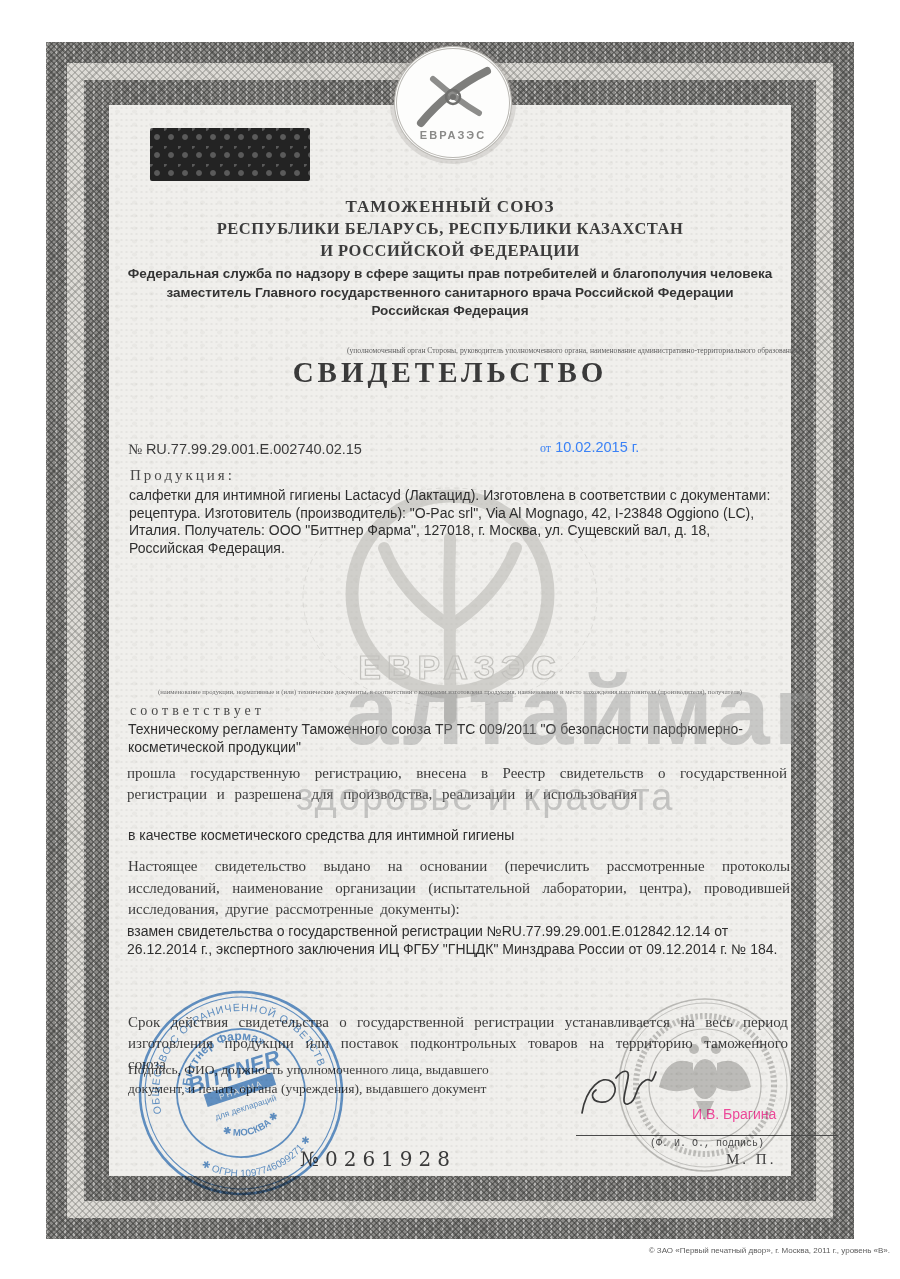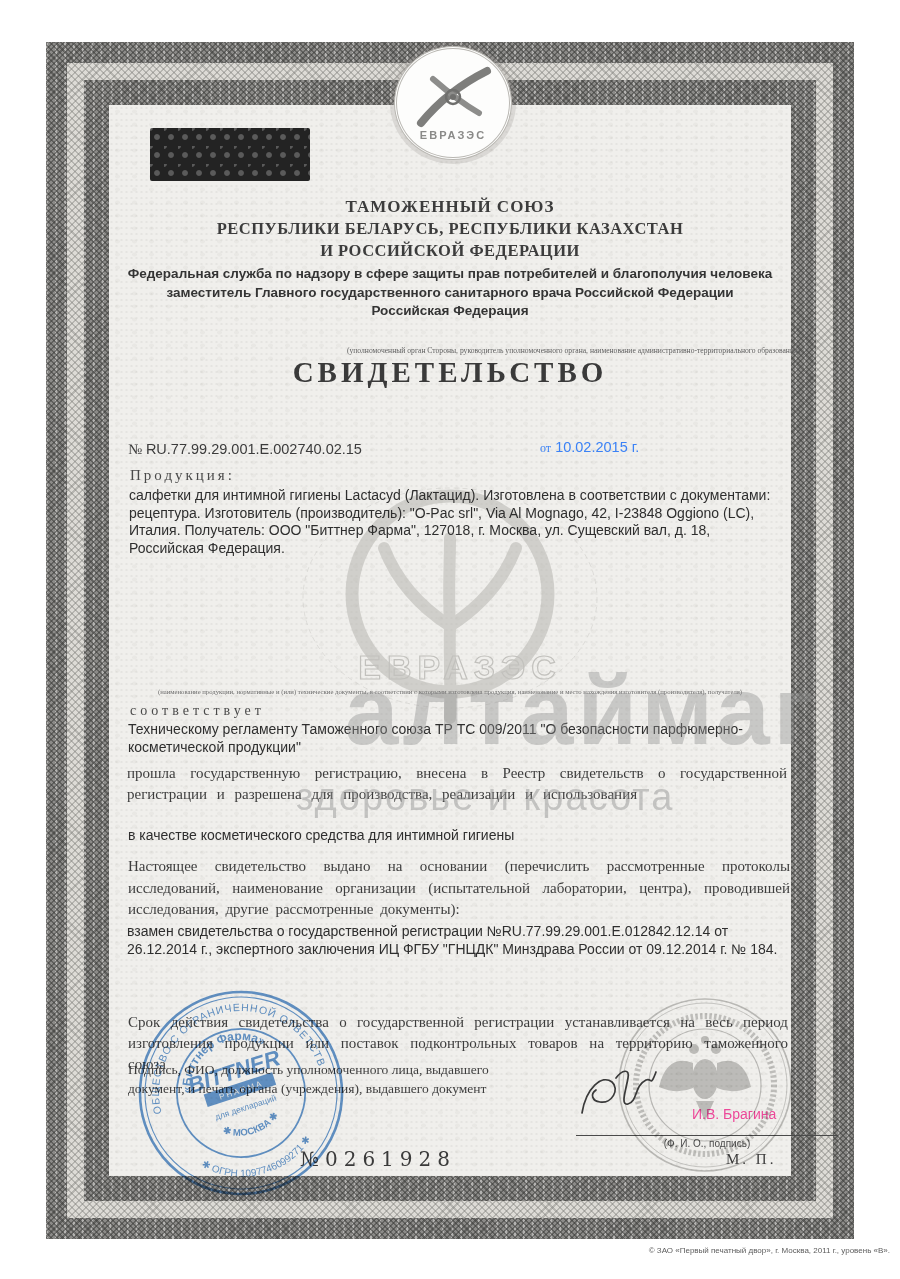--- a/index.html
+++ b/index.html
@@ -69,21 +69,21 @@
   .usage{left:128px;top:827px;width:650px;font-size:14px;color:#2e2e2e;}
   .basis-intro{left:128px;top:856px;width:662px;font-size:15px;line-height:21.5px;color:#3d3d3d;
     text-align:justify;word-spacing:3px;text-align-last:left;}
   .basis-docs{left:127px;top:922px;width:660px;font-size:14px;line-height:18px;color:#2e2e2e;}
   .validity{left:128px;top:1012px;width:660px;font-size:15px;line-height:21px;color:#3d3d3d;
     text-align:justify;word-spacing:4px;text-align-last:left;}
   .sign-instr{left:128px;top:1040px;width:372px;font-size:13.5px;line-height:19px;color:#3d3d3d;margin-top:20px;}
   .signer{left:692px;top:1106px;font-size:14px;color:#ec4899;}
   .sig-line{left:576px;top:1135px;width:262px;border-top:1.2px solid #4a4a4a;height:0;}
   .sig-caption{left:576px;top:1138px;width:262px;text-align:center;font-size:10px;color:#4a4a4a;
-    font-family:Liberation Sans, sans-serif;}
+    font-family:Liberation Mono, monospace;}
   .mp{left:726px;top:1151px;font-size:15px;letter-spacing:3px;color:#3c3c3c;}
   .serial{left:300px;top:1147px;font-family:"DejaVu Serif",serif;font-size:20px;
     letter-spacing:6px;color:#3a3a3a;}
   .footer{left:470px;top:1246px;width:420px;font-size:8px;color:#5c5c5c;text-align:right;}
   
   .wm-logo{position:absolute;left:300px;top:486px;width:300px;height:260px;z-index:1;opacity:.55;}
   .wm-logo-text{position:absolute;left:330px;top:648px;width:260px;z-index:1;text-align:center;
     font-size:34px;font-weight:bold;letter-spacing:6px;color:transparent;
     -webkit-text-stroke:1.2px #c2c1bd;}
   .wm-shop{position:absolute;left:208px;top:662px;width:610px;z-index:6;pointer-events:none;

